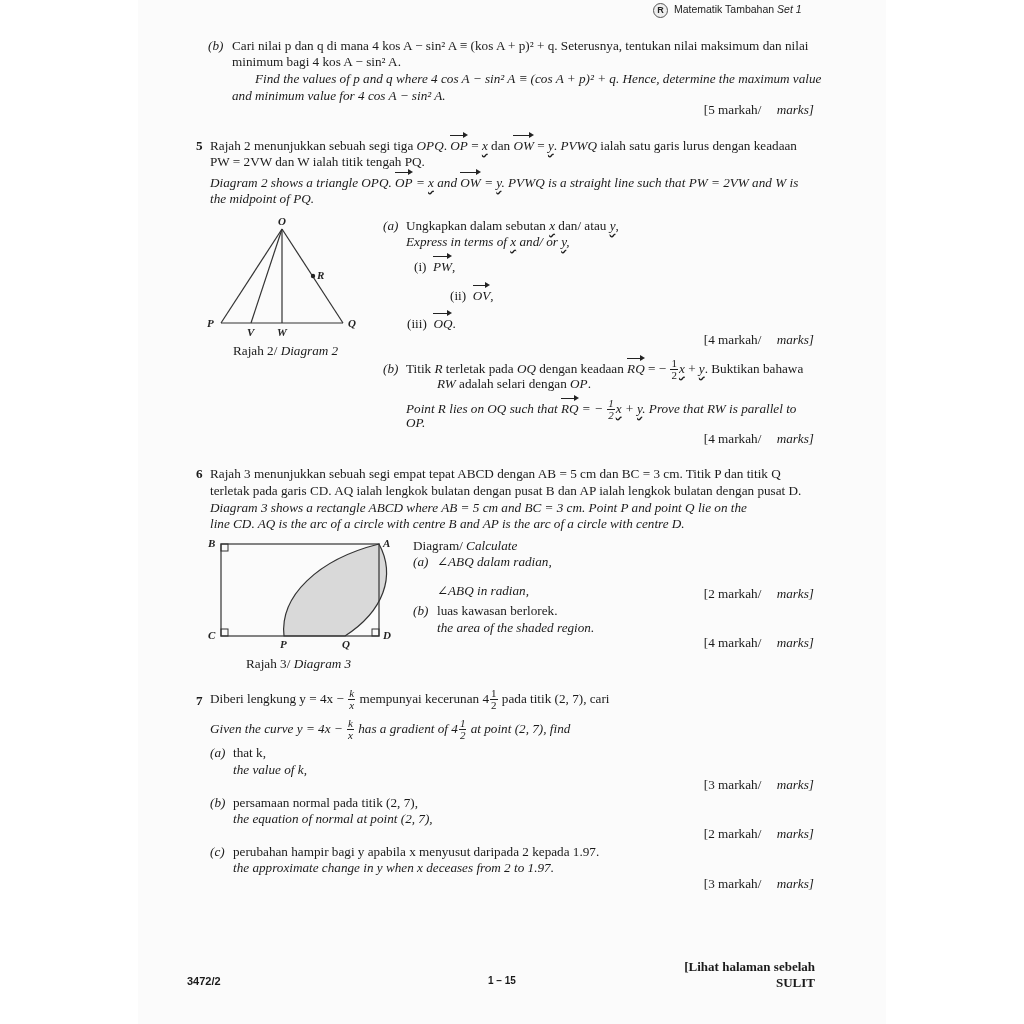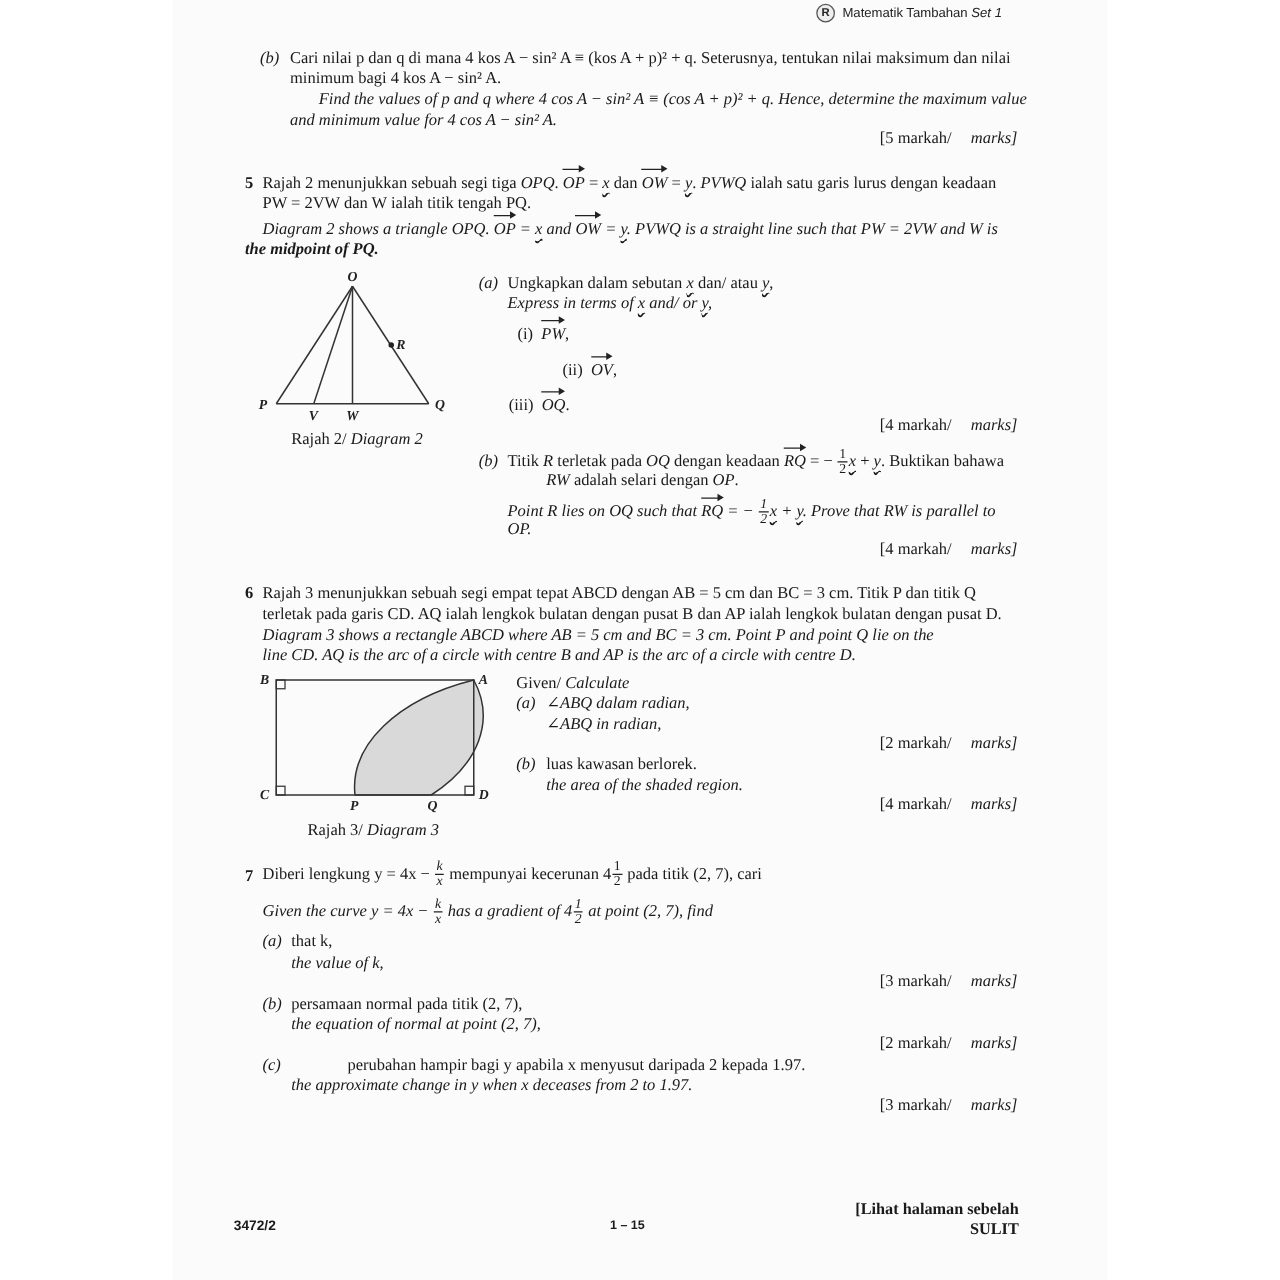--- a/index.html
+++ b/index.html
@@ -39,21 +39,21 @@
 <div class="abs t" style="left:232px;top:37px;text-align:right;">Cari nilai p dan q di mana 4 kos A − sin² A ≡ (kos A + p)² + q. Seterusnya, tentukan nilai maksimum dan nilai</div>
 <div class="abs t" style="left:232px;top:53px;">minimum bagi 4 kos A − sin² A.</div>
 <div class="abs t it" style="left:232px;top:70px;margin-left:23px;">Find the values of p and q where 4 cos A − sin² A ≡ (cos A + p)² + q. Hence, determine the maximum value</div>
 <div class="abs t it" style="left:232px;top:87px;">and minimum value for 4 cos A − sin² A.</div>
 <div class="marks" style="top:102px;"><span>[5 markah/ </span><i>marks]</i></div>
 
 <div class="abs t b" style="left:196px;top:137px;">5</div>
 <div class="abs t" style="left:210px;top:137px;">Rajah 2 menunjukkan sebuah segi tiga <i>OPQ</i>. <span class="vec">OP</span> = <span class="uv">x</span> dan <span class="vec">OW</span> = <span class="uv">y</span>. <i>PVWQ</i> ialah satu garis lurus dengan keadaan</div>
 <div class="abs t" style="left:210px;top:153px;">PW = 2VW dan W ialah titik tengah PQ.</div>
 <div class="abs t it" style="left:210px;top:174px;">Diagram 2 shows a triangle OPQ. <span class="vec">OP</span> = <span class="uv">x</span> and <span class="vec">OW</span> = <span class="uv">y</span>. PVWQ is a straight line such that PW = 2VW and W is</div>
-<div class="abs t it" style="left:196px;top:190px;font-weight:bold;">the midpoint of PQ.</div>
+<div class="abs t it" style="left:210px;top:190px;">the midpoint of PQ.</div>
 
 <svg class="abs" style="left:205px;top:215px;" width="160" height="125">
   <line x1="77" y1="14" x2="16" y2="108" stroke="#333" stroke-width="1.2"></line>
   <line x1="77" y1="14" x2="138" y2="108" stroke="#333" stroke-width="1.2"></line>
   <line x1="77" y1="14" x2="46" y2="108" stroke="#333" stroke-width="1.2"></line>
   <line x1="77" y1="14" x2="77" y2="108" stroke="#333" stroke-width="1.2"></line>
   <line x1="16" y1="108" x2="138" y2="108" stroke="#333" stroke-width="1.2"></line>
   <circle cx="108" cy="61" r="2.2" fill="#222"></circle>
   <text x="73" y="10">O</text>
   <text x="2" y="112">P</text>
@@ -93,24 +93,24 @@
   <rect x="167" y="94" width="7" height="7" fill="none" stroke="#333" stroke-width="1"></rect>
   <text x="3" y="12">B</text>
   <text x="178" y="12">A</text>
   <text x="3" y="104">C</text>
   <text x="178" y="104">D</text>
   <text x="75" y="113">P</text>
   <text x="137" y="113">Q</text>
 </svg>
 <div class="abs t" style="left:246px;top:655px;"><span>Rajah 3/ </span><i>Diagram 3</i></div>
 
-<div class="abs t" style="left:413px;top:537px;"><span>Given/ </span><i>Calculate</i></div>
+<div class="abs t" style="left:413px;top:537px;"><span>Diagram/ </span><i>Calculate</i></div>
 <div class="abs t" style="left:413px;top:553px;"><i>(a)</i></div>
 <div class="abs t it" style="left:437px;top:553px;"><span>∠ABQ dalam radian,</span></div>
-<div class="abs t it" style="left:437px;top:570px;">∠ABQ in radian,</div>
+<div class="abs t it" style="left:437px;top:582px;">∠ABQ in radian,</div>
 <div class="marks" style="top:586px;"><span>[2 markah/ </span><i>marks]</i></div>
 <div class="abs t" style="left:413px;top:602px;"><i>(b)</i></div>
 <div class="abs t" style="left:437px;top:602px;">luas kawasan berlorek.</div>
 <div class="abs t it" style="left:437px;top:619px;">the area of the shaded region.</div>
 <div class="marks" style="top:635px;"><span>[4 markah/ </span><i>marks]</i></div>
 
 <div class="abs t b" style="left:196px;top:692px;">7</div>
 <div class="abs t" style="left:210px;top:684px;line-height:30px;"><span>Diberi lengkung y = 4x −</span> <span class="frac it"><span class="num">k</span><span>x</span></span> <span>mempunyai kecerunan 4</span><span class="frac"><span class="num">1</span><span>2</span></span> <span>pada titik (2, 7), cari</span></div>
 <div class="abs t it" style="left:210px;top:714px;line-height:30px;"><span>Given the curve y = 4x −</span> <span class="frac"><span class="num">k</span><span>x</span></span> <span>has a gradient of 4</span><span class="frac"><span class="num">1</span><span>2</span></span> <span>at point (2, 7), find</span></div>
 
@@ -118,20 +118,20 @@
 <div class="abs t" style="left:233px;top:744px;">that k,</div>
 <div class="abs t it" style="left:233px;top:761px;">the value of k,</div>
 <div class="marks" style="top:777px;"><span>[3 markah/ </span><i>marks]</i></div>
 
 <div class="abs t" style="left:210px;top:794px;"><i>(b)</i></div>
 <div class="abs t" style="left:233px;top:794px;">persamaan normal pada titik (2, 7),</div>
 <div class="abs t it" style="left:233px;top:810px;">the equation of normal at point (2, 7),</div>
 <div class="marks" style="top:826px;"><span>[2 markah/ </span><i>marks]</i></div>
 
 <div class="abs t" style="left:210px;top:843px;"><i>(c)</i></div>
-<div class="abs t" style="left:233px;top:843px;margin-left:45px;">perubahan hampir bagi y apabila x menyusut daripada 2 kepada 1.97.</div>
+<div class="abs t" style="left:233px;top:843px;">perubahan hampir bagi y apabila x menyusut daripada 2 kepada 1.97.</div>
 <div class="abs t it" style="left:233px;top:859px;">the approximate change in y when x deceases from 2 to 1.97.</div>
 <div class="marks" style="top:876px;"><span>[3 markah/ </span><i>marks]</i></div>
 
 <div class="abs t b" style="right:209px;top:958px;font-size:13px;">[Lihat halaman sebelah</div>
 <div class="abs footer" style="left:187px;top:975px;">3472/2</div>
 <div class="abs footer" style="left:488px;top:975px;font-size:10px;">1 – 15</div>
 <div class="abs t b" style="right:209px;top:974px;font-size:13px;">SULIT</div>
 
 </body></html>

